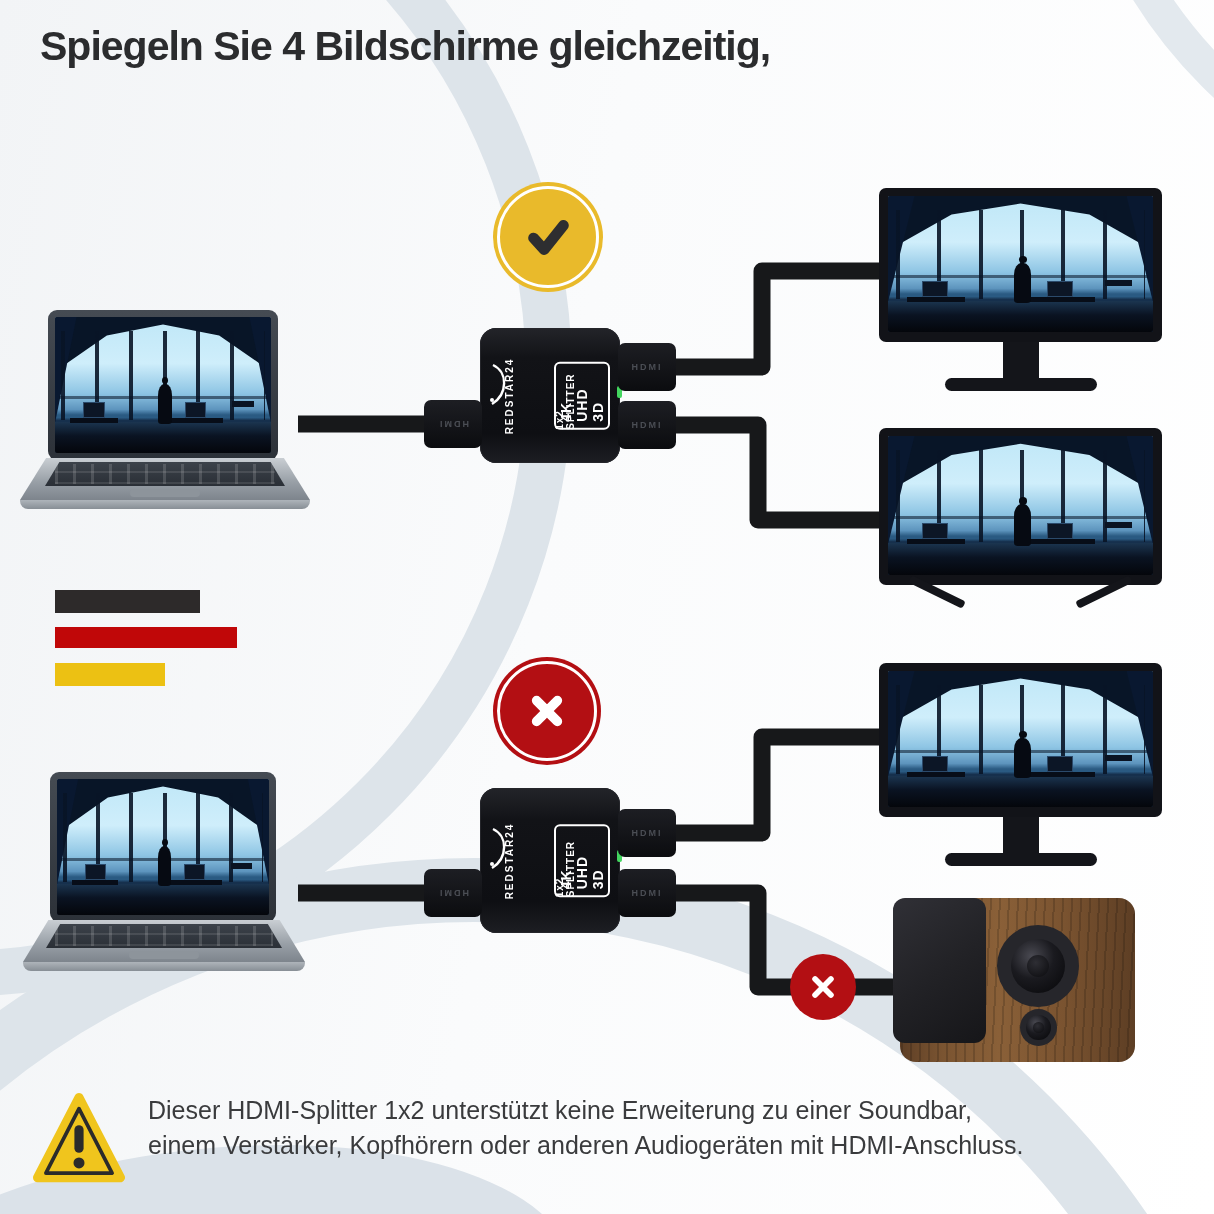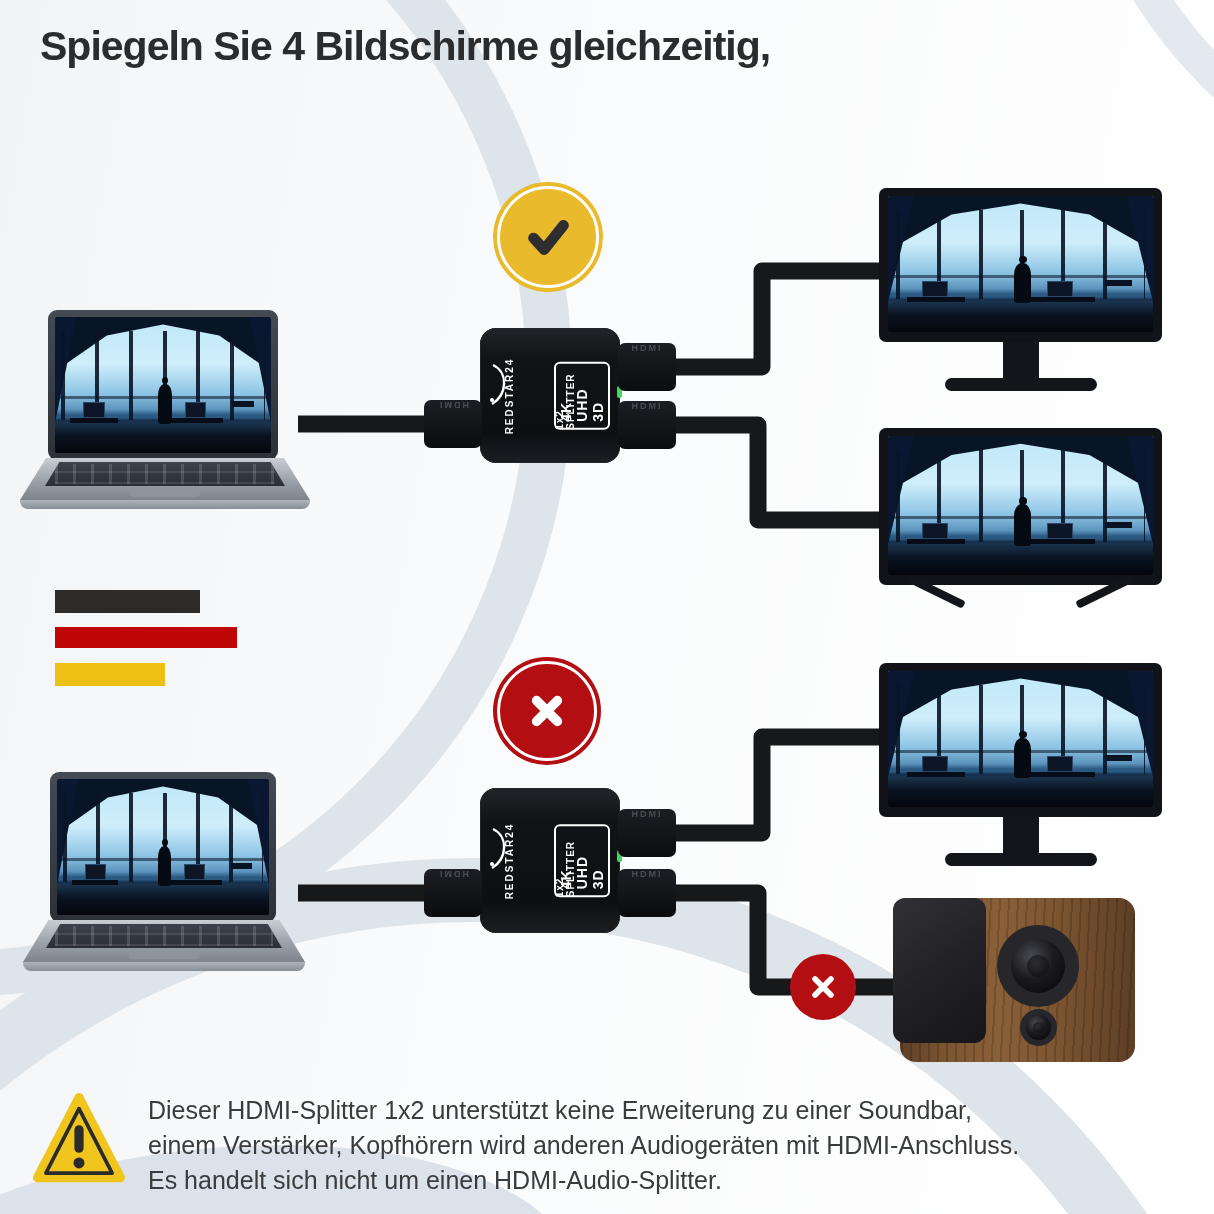--- a/index.html
+++ b/index.html
@@ -77,21 +77,21 @@
     border-radius:16px;box-shadow:inset 0 0 0 1px #25262b;}
   .sp-arc{position:absolute;}
   .sp-brand{position:absolute;writing-mode:vertical-rl;transform:rotate(180deg);
     color:#fff;font-size:10px;font-weight:bold;letter-spacing:2px;}
   .sp-vlabel{position:absolute;writing-mode:vertical-rl;transform:rotate(180deg);
     color:#fff;font-weight:bold;}
   .sp-split{font-size:10px;letter-spacing:1px;}
   .sp-4k{font-size:14px;letter-spacing:1px;border:2px solid #fff;border-radius:6px;padding:6px 2px;}
   .sp-led{position:absolute;width:5px;height:12px;background:#43d65f;border-radius:2px;}
   .plug{position:absolute;z-index:3;background:linear-gradient(180deg,#1d1e23,#0b0c0f);
-    border-radius:7px;display:flex;align-items:flex-start;justify-content:center;}
+    border-radius:7px;display:flex;align-items:center;justify-content:center;}
   .plug span{font-size:9px;font-weight:bold;letter-spacing:2px;color:#4a4d54;}
   .plug.flip span{transform:rotate(180deg);}
 
   
   .badge{position:absolute;border-radius:50%;display:flex;align-items:center;justify-content:center;z-index:4;}
   .badge::before{content:"";position:absolute;inset:4px;border:3px solid #fff;border-radius:50%;}
   .badge.yes{background:#e9ba2b;}
   .badge.no{background:#b30f13;}
   .badge svg{position:relative;z-index:1;}
   .minibadge{position:absolute;border-radius:50%;background:#b30f13;display:flex;align-items:center;justify-content:center;z-index:4;}
@@ -334,17 +334,16 @@
   </div>
 
   <svg class="warn-tri" width="92" height="98" viewBox="0 0 100 106">
     <path d="M50 8 L95 95 L5 95 Z" fill="#f0c51d" stroke="#f0c51d" stroke-width="10" stroke-linejoin="round"></path>
     <path d="M50 20 L86 90 L14 90 Z" fill="none" stroke="#2b2b2b" stroke-width="4" stroke-linejoin="round"></path>
     <rect x="45" y="38" width="10" height="30" rx="5" fill="#2b2b2b"></rect>
     <circle cx="50" cy="79" r="6" fill="#2b2b2b"></circle>
   </svg>
   <div class="warning-text">
     <div>Dieser HDMI-Splitter 1x2 unterstützt keine Erweiterung zu einer Soundbar,</div>
-    <div>einem Verstärker, Kopfhörern wird anderen Audiogeräten mit HDMI-Anschluss.</div>
-    <div>Es handelt sich nicht um einen HDMI-Audio-Splitter.</div>
+    <div>einem Verstärker, Kopfhörern oder anderen Audiogeräten mit HDMI-Anschluss.</div>
   </div>
 
 </div>
 
 </body></html>

